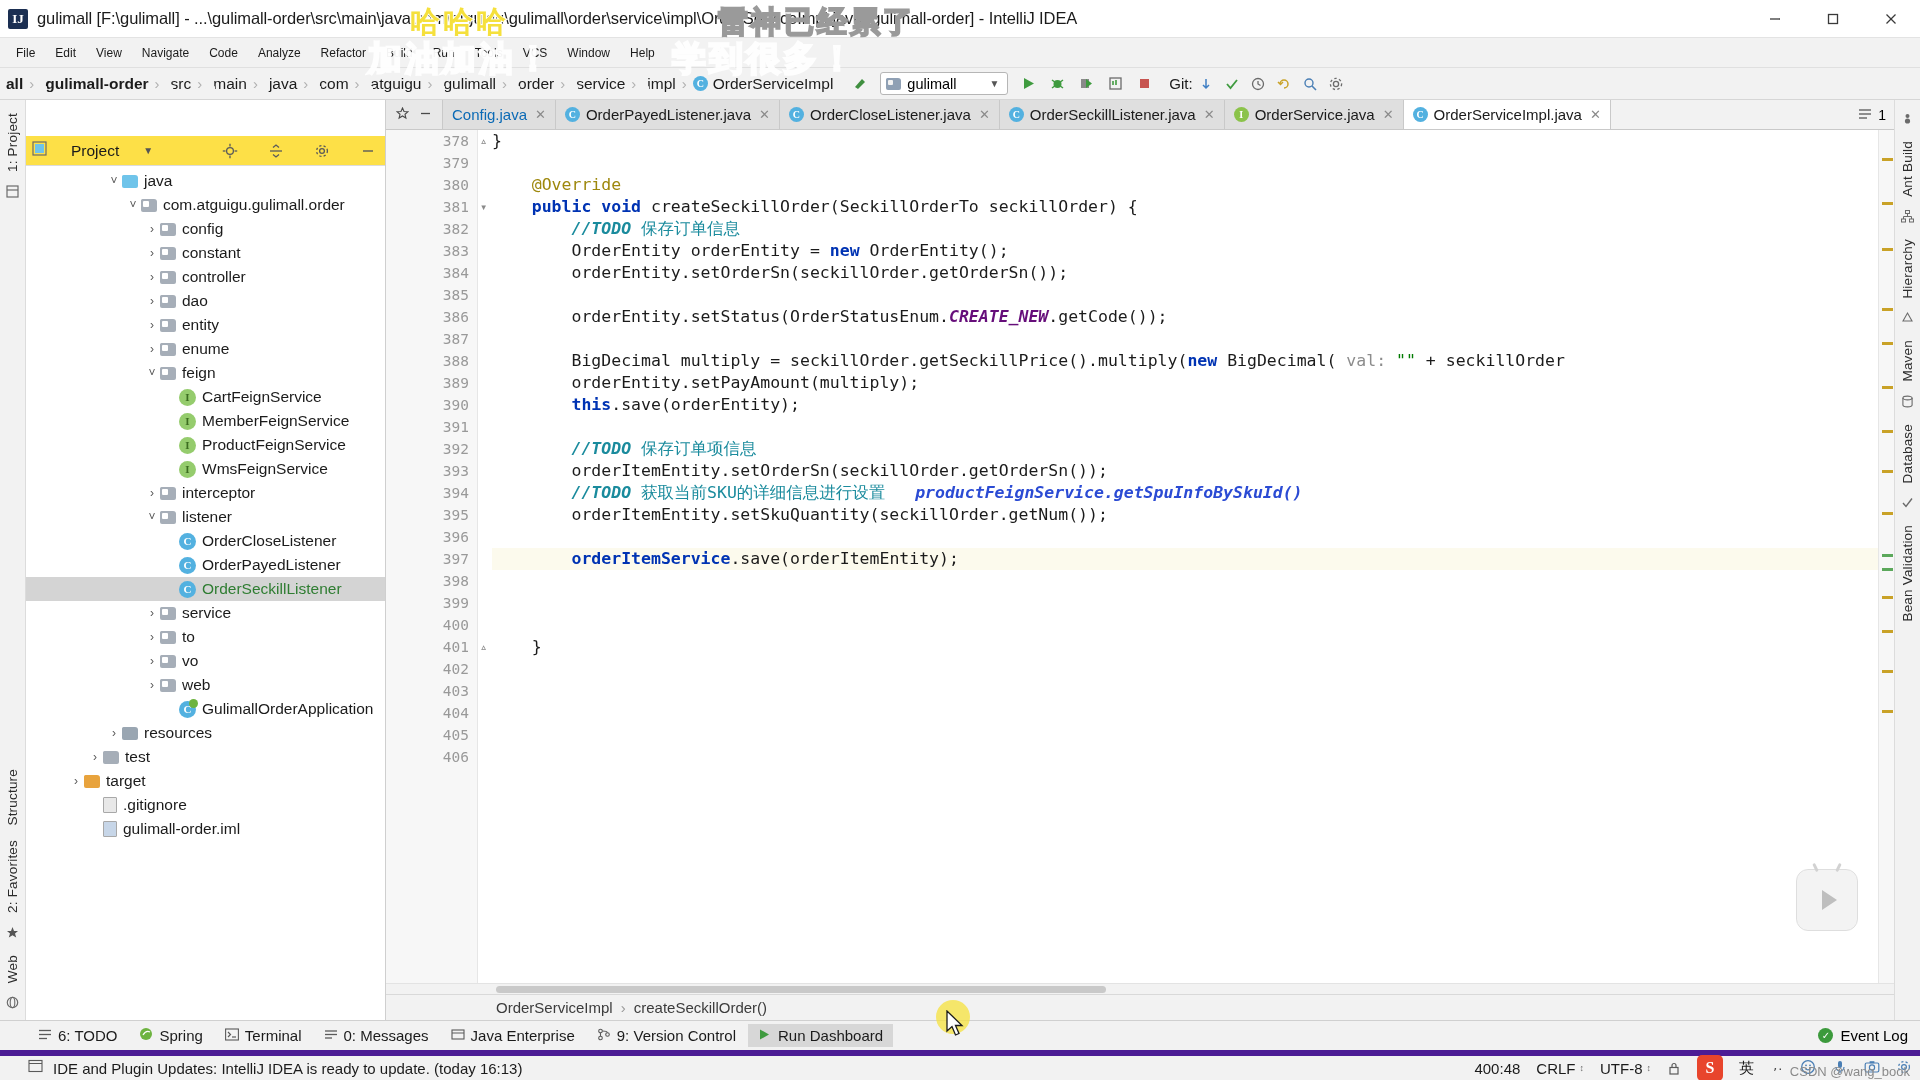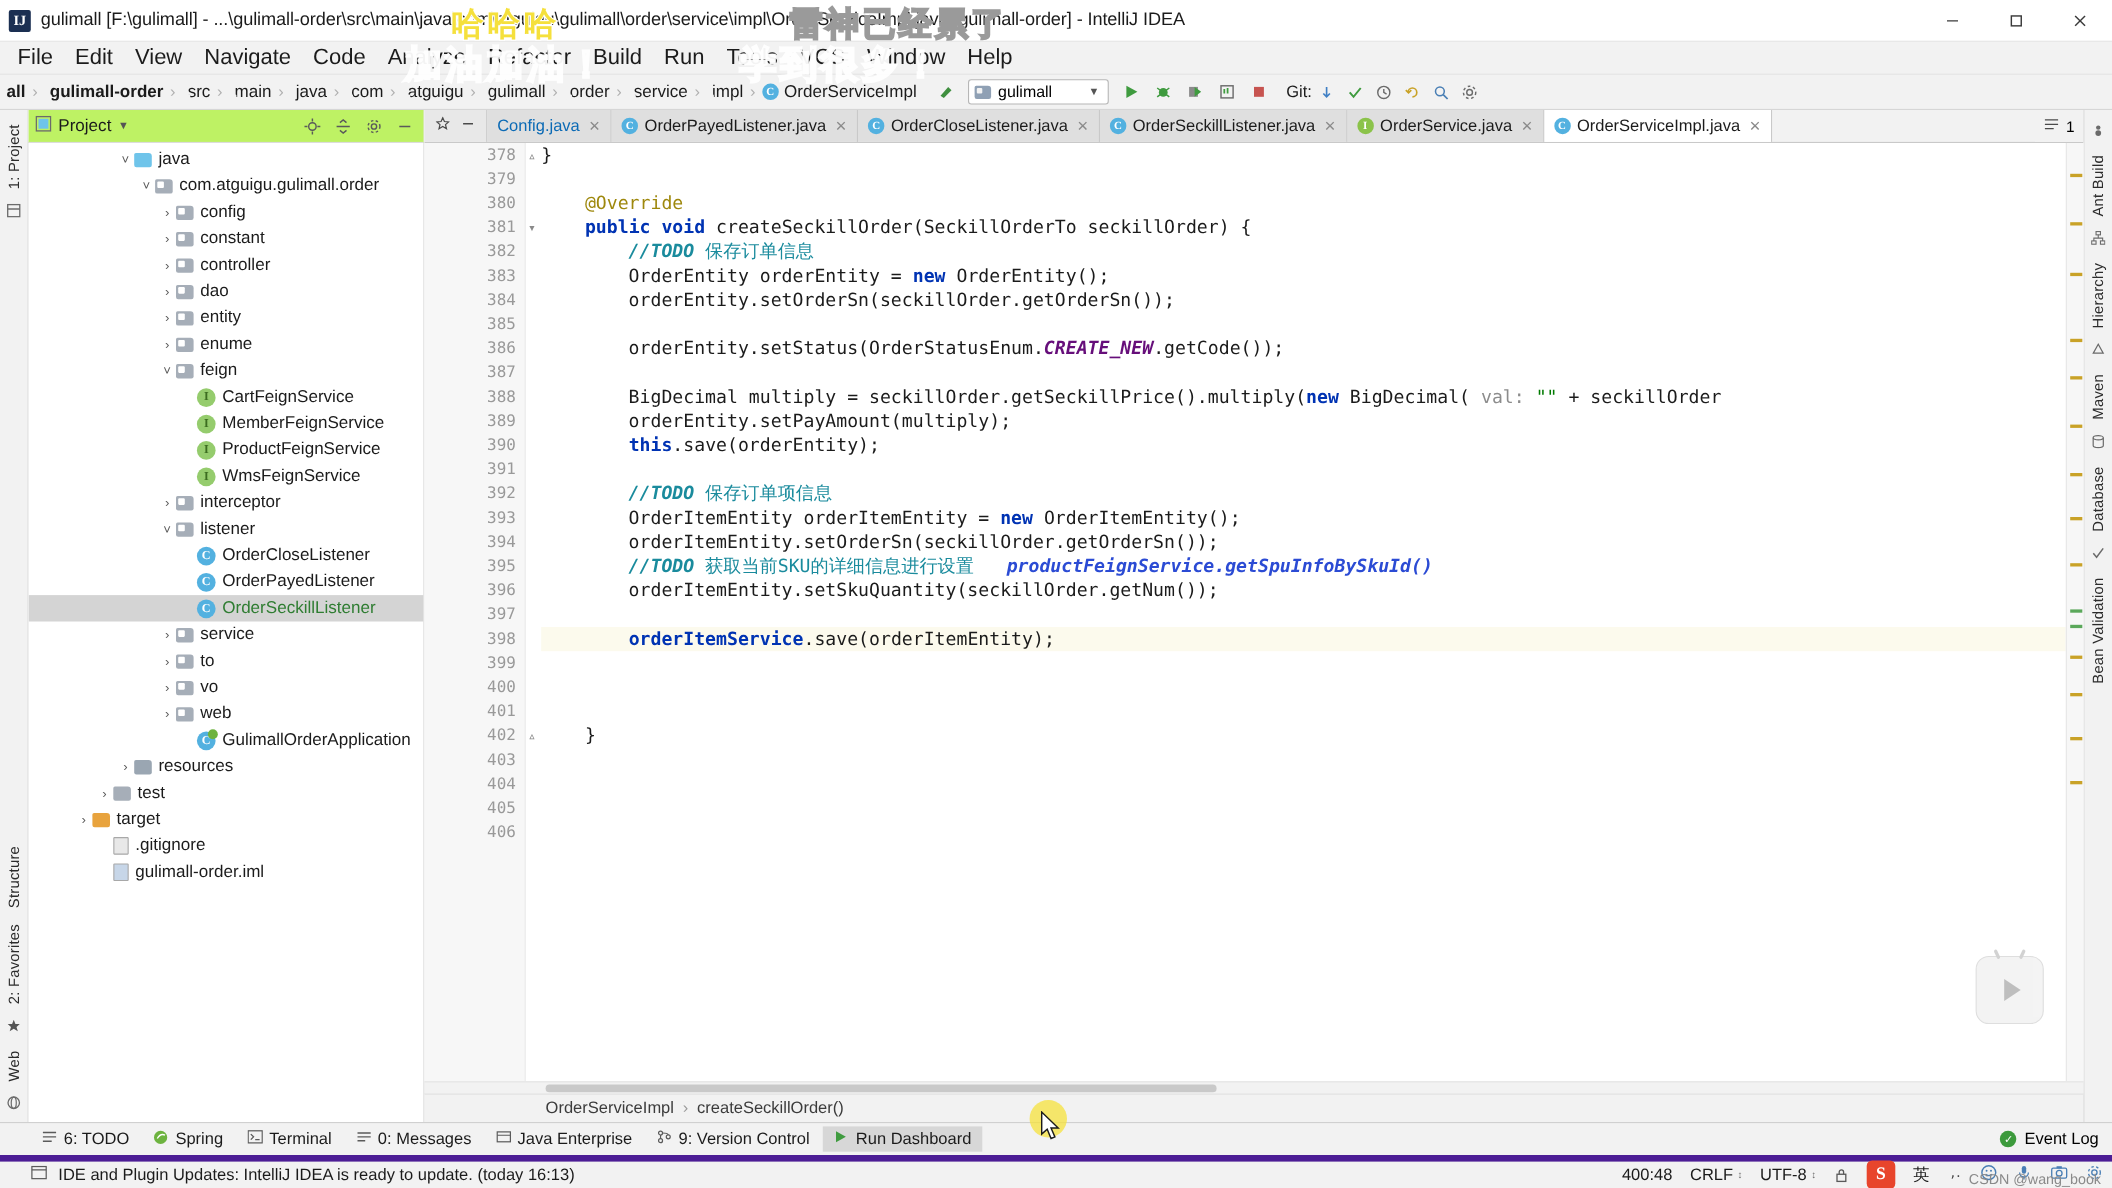--- a/index.html
+++ b/index.html
@@ -41,21 +41,21 @@
   .tb-winbtn svg { display:block; }
 
   
   .menubar {
     height: 30px; min-height:30px;
     background: #f2f2f2;
     display:flex; align-items:center; padding-left: 6px;
     border-bottom: 1px solid #e0e0e0;
   }
   .menu-item {
-    padding: 3px 10px; font-size: 20px; color: #1b1b1b;
+    padding: 3px 10px; font-size: 12px; color: #1b1b1b;
   }
 
   
   .navbar {
     height: 32px; min-height: 32px;
     background: #f2f2f2;
     display:flex; align-items:center;
     border-bottom: 1px solid #d6d6d6;
     padding-left: 2px; overflow:hidden;
   }
@@ -111,21 +111,21 @@
   .strip-ic { margin:6px 0; }
 
   
   .project {
     width: 360px; min-width:360px;
     background:#fff; display:flex; flex-direction:column;
     border-right:1px solid #cfcfcf;
   }
   .proj-head {
     height:30px; display:flex; align-items:center;
-    background:#bef264; border-bottom:1px solid #dcdcdc; padding:0 6px; gap:6px;
+    background:#fde047; border-bottom:1px solid #dcdcdc; padding:0 6px; gap:24px;margin-top:36px;
   }
   .proj-head .title { font-size:15.5px; color:#1b1b1b; }
   .proj-head .spacer { flex:1; }
   .proj-head .hic { width:22px;height:22px;display:flex;align-items:center;justify-content:center;}
   .tree { flex:1; overflow:hidden; padding-top:3px; font-size:15.5px; color:#1b1b1b; }
   .trow {
     height:24px; display:flex; align-items:center; white-space:nowrap;
     padding-left:4px;
   }
   .trow.sel { background:#d4d4d4; }
@@ -858,21 +858,20 @@
             <div class="cl"><span class="idfy">        OrderEntity orderEntity = </span><span class="k">new </span><span class="idfy">OrderEntity();</span></div>
             <div class="cl"><span class="idfy">        orderEntity.setOrderSn(seckillOrder.getOrderSn());</span></div>
             <div class="cl">&nbsp;</div>
             <div class="cl"><span class="idfy">        orderEntity.setStatus(OrderStatusEnum.</span><span class="fld">CREATE_NEW</span><span class="idfy">.getCode());</span></div>
             <div class="cl">&nbsp;</div>
             <div class="cl"><span class="idfy">        BigDecimal multiply = seckillOrder.getSeckillPrice().multiply(</span><span class="k">new </span><span class="idfy">BigDecimal( </span><span class="cmt">val:</span><span class="str"> ""</span><span class="idfy"> + seckillOrder</span></div>
             <div class="cl"><span class="idfy">        orderEntity.setPayAmount(multiply);</span></div>
             <div class="cl"><span class="idfy">        </span><span class="k">this</span><span class="idfy">.save(orderEntity);</span></div>
             <div class="cl">&nbsp;</div>
             <div class="cl"><span class="todo">        //TODO </span><span class="todo-cn">保存订单项信息</span></div>
-            <div class="cl"><span class="idfy">        OrderItemEntity orderItemEntity = </span><span class="k">new </span><span class="idfy">OrderItemEntity();</span></div>
             <div class="cl"><span class="idfy">        orderItemEntity.setOrderSn(seckillOrder.getOrderSn());</span></div>
             <div class="cl"><span class="todo">        //TODO </span><span class="todo-cn">获取当前SKU的详细信息进行设置</span><span class="ref-lnk">   productFeignService.getSpuInfoBySkuId()</span></div>
             <div class="cl"><span class="idfy">        orderItemEntity.setSkuQuantity(seckillOrder.getNum());</span></div>
             <div class="cl">&nbsp;</div>
             <div class="cl hlrow"><span class="idfy">        </span><span class="mref">orderItemService</span><span class="idfy">.save(orderItemEntity);</span></div>
             <div class="cl">&nbsp;</div>
             <div class="cl">&nbsp;</div>
             <div class="cl">&nbsp;</div>
             <div class="cl"><span class="foldmark">▵</span><span class="idfy">    }</span></div>
             <div class="cl">&nbsp;</div>

